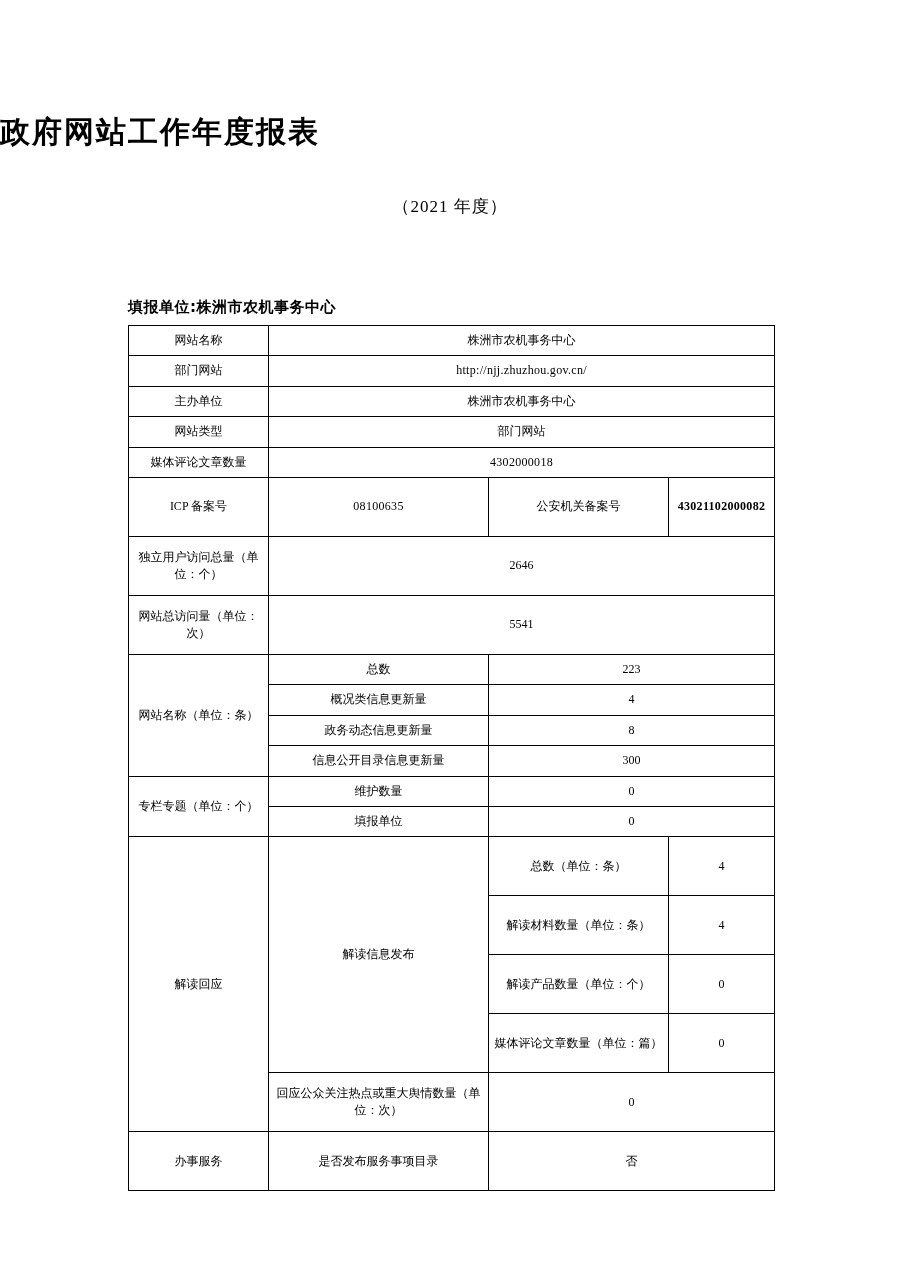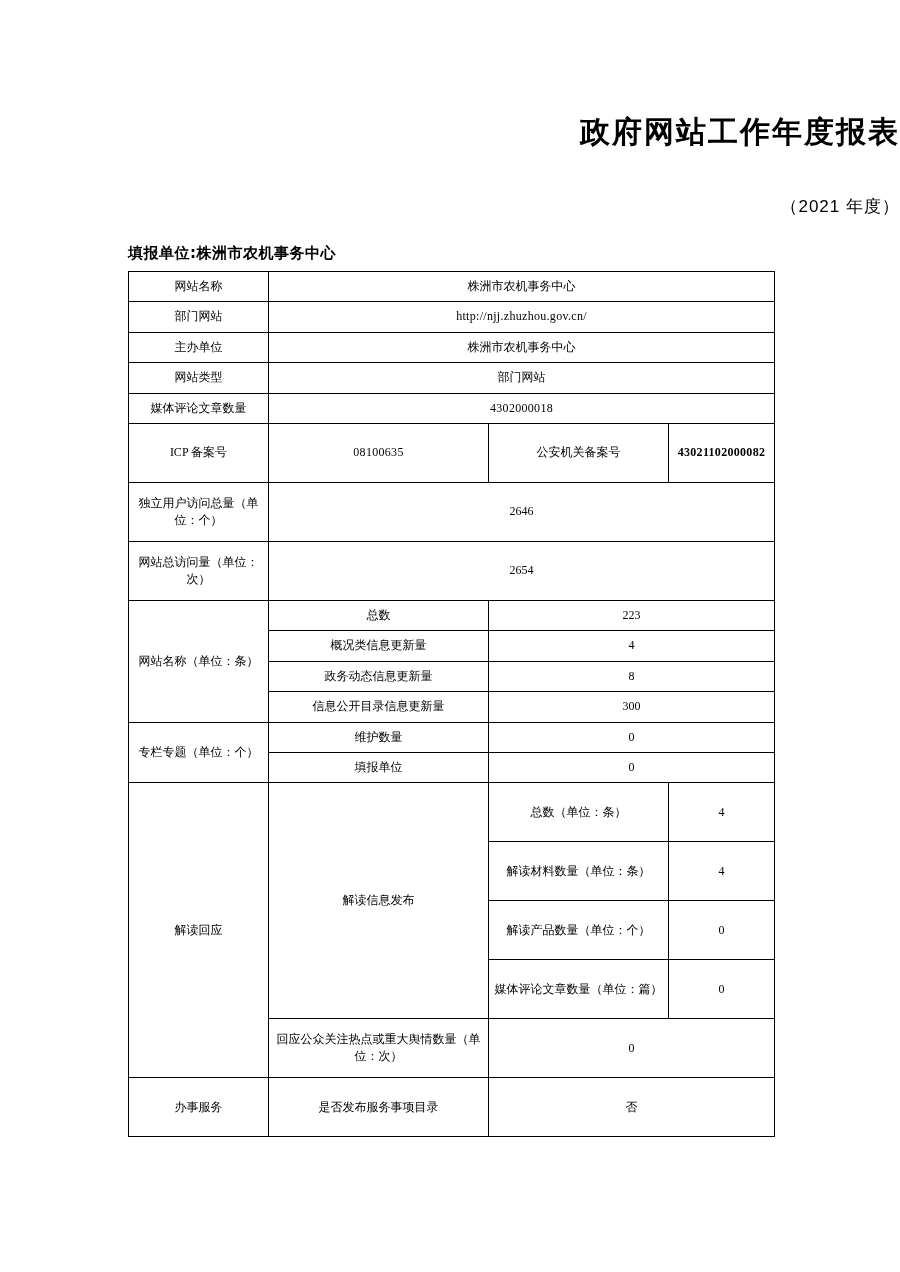--- a/index.html
+++ b/index.html
@@ -16,36 +16,36 @@
     overflow: hidden;
   }
   .page {
     width: 900px;
     height: 1272px;
     box-sizing: border-box;
     padding: 0;
     position: relative;
   }
   .doc-title {
-    text-align: right;
+    text-align: left;
     font-size: 30px;
     font-weight: bold;
     letter-spacing: 2px;
     margin-top: 112px;
     font-family: "DejaVu Sans", sans-serif;
   }
   .doc-subtitle {
-    text-align: right;
+    text-align: center;
     font-size: 17px;
     margin-top: 42px;
     letter-spacing: 1px;
-    font-family: Liberation Sans, sans-serif;
+    font-family: Liberation Serif, serif;
   }
   .reporter-line {
-    margin-top: 26px;
+    margin-top: 80px;
     margin-left: 128px;
     font-size: 15px;
     font-weight: bold;
     font-family: "DejaVu Sans", sans-serif;
     letter-spacing: 0.5px;
   }
   table.main {
     border-collapse: collapse;
     margin-left: 128px;
     margin-top: 8px;
@@ -120,21 +120,21 @@
         <td class="mono">08100635</td>
         <td>公安机关备案号</td>
         <td class="mono wrap">43021102000082</td>
       </tr>
       <tr>
         <td class="label tall">独立用户访问总量（单位：个）</td>
         <td colspan="3">2646</td>
       </tr>
       <tr>
         <td class="label tall">网站总访问量（单位：次）</td>
-        <td colspan="3">2654</td>
+        <td colspan="3">5541</td>
       </tr>
 
       <tr>
         <td class="label" rowspan="4">网站名称（单位：条）</td>
         <td>总数</td>
         <td colspan="2">223</td>
       </tr>
       <tr>
         <td>概况类信息更新量</td>
         <td colspan="2">4</td>

